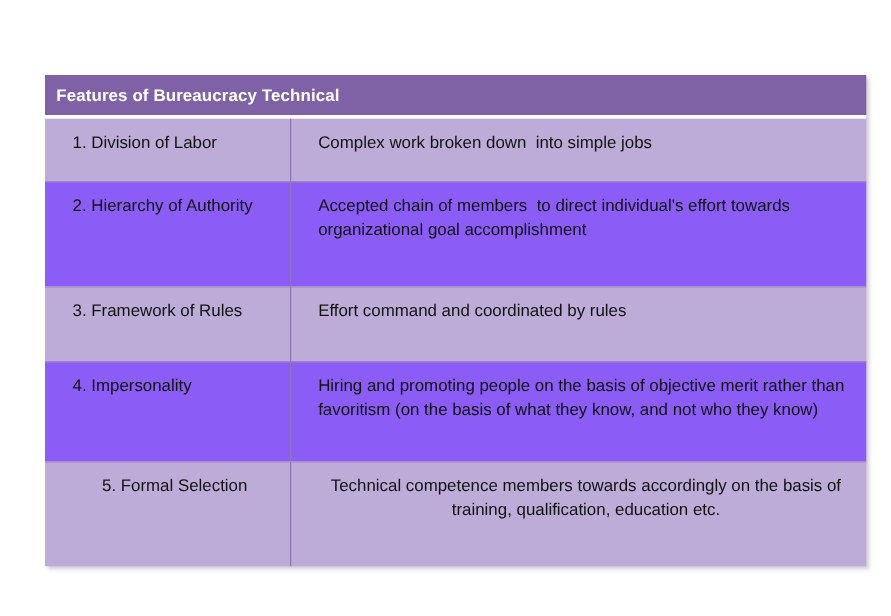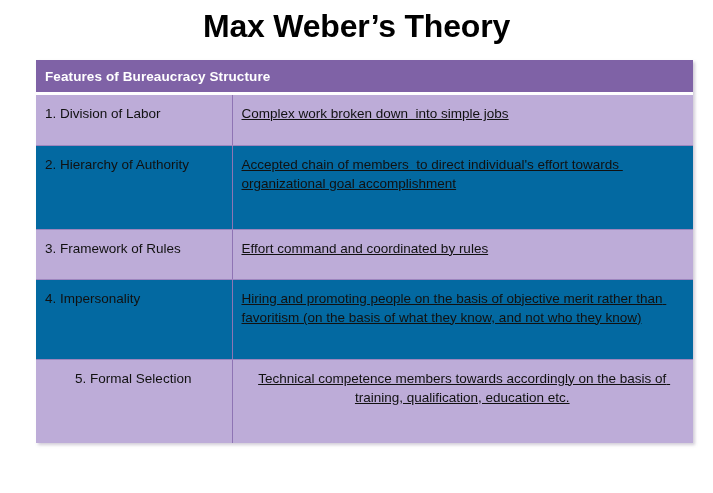--- a/index.html
+++ b/index.html
@@ -70,53 +70,52 @@
     font-size: 13.5px;
     color: #111111;
     vertical-align: top;
     padding: 9px 10px 9px 9px;
     line-height: 19px;
     border-right: 1px solid #8E74B4;
     border-bottom: 1px solid #9D85BE;
   }
   tbody td.last-col {
     border-right: none;
-    text-decoration: underline;
   }
   tbody tr.band-dark td {
     background: #BDACD8;
   }
   tbody tr.band-light td {
-    background: #0369a1;
+    background: #8b5cf6;
   }
   tbody tr:last-child td {
     border-bottom: none;
     text-align: center;
   }
   .cell-text {
     display: block;
     white-space: pre-wrap;
+    margin-left: 13px;
   }
 </style>
 </head>
 <body>
 
 <div class="slide">
 
-  <div class="slide-title">Max Weber’s Theory</div>
 
   <div class="table-wrap">
     <table class="features">
       <colgroup>
         <col class="c1">
         <col class="c2">
       </colgroup>
       <thead>
         <tr>
-          <th class="header-cell" colspan="2">Features of Bureaucracy Structure</th>
+          <th class="header-cell" colspan="2">Features of Bureaucracy Technical</th>
         </tr>
         <tr class="header-gap">
           <td colspan="2"></td>
         </tr>
       </thead>
       <tbody>
 
         <tr class="band-dark" style="height: 50px;">
           <td class="first-col">
             <span class="cell-text">1. Division of Labor</span>
@@ -128,21 +127,21 @@
 
         <tr class="band-light" style="height: 84px;">
           <td class="first-col">
             <span class="cell-text">2. Hierarchy of Authority</span>
           </td>
           <td class="last-col">
             <span class="cell-text">Accepted chain of members  to direct individual's effort towards organizational goal accomplishment</span>
           </td>
         </tr>
 
-        <tr class="band-dark" style="height: 50px;">
+        <tr class="band-dark" style="height: 60px;">
           <td class="first-col">
             <span class="cell-text">3. Framework of Rules</span>
           </td>
           <td class="last-col">
             <span class="cell-text">Effort command and coordinated by rules</span>
           </td>
         </tr>
 
         <tr class="band-light" style="height: 80px;">
           <td class="first-col">

